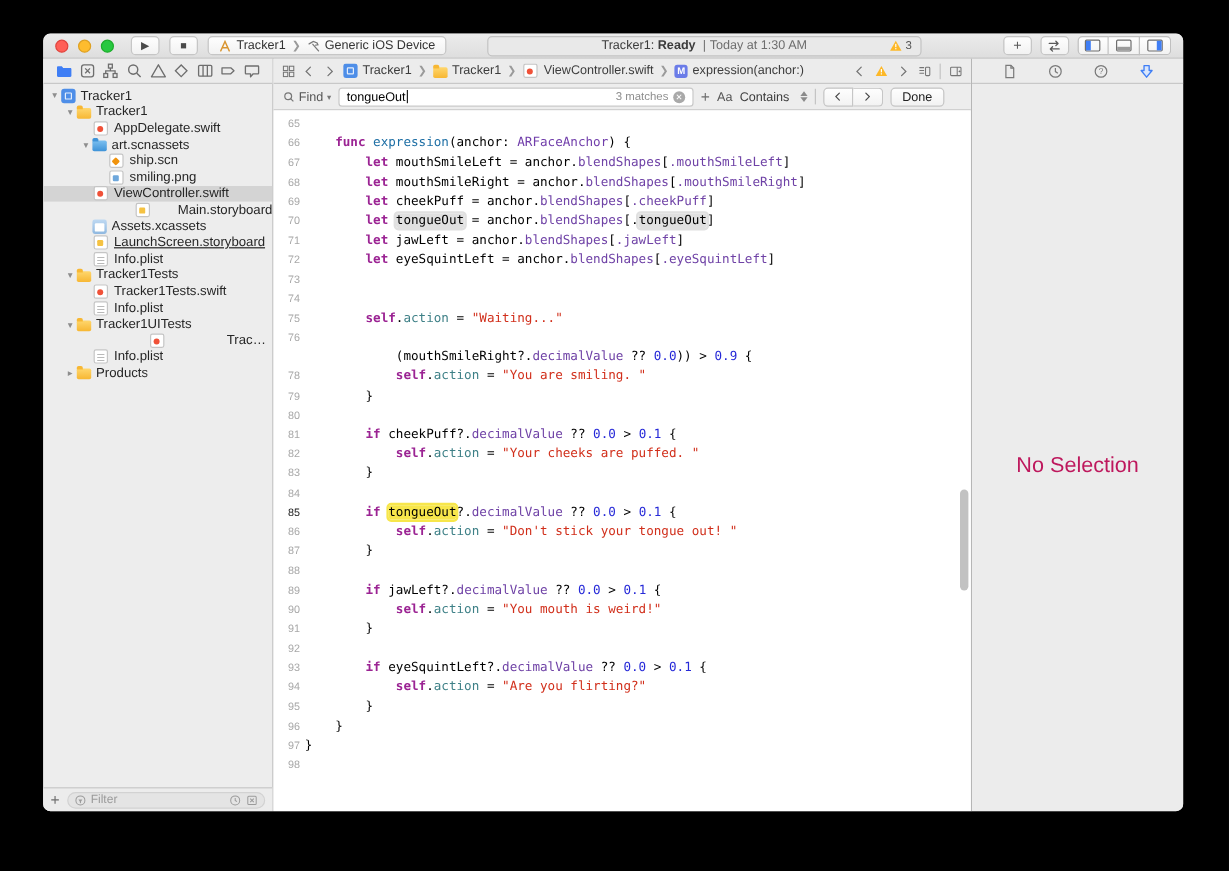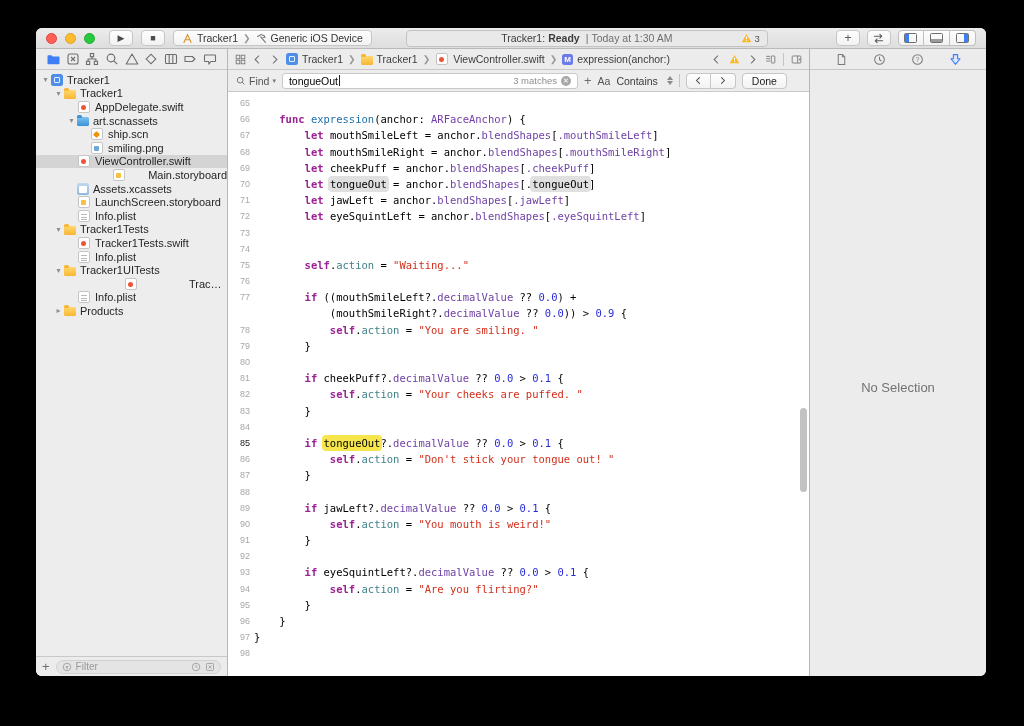--- a/index.html
+++ b/index.html
@@ -142,21 +142,21 @@
   .hg { background:#E0E0E0; outline:2px solid #E0E0E0; border-radius:2px; }
   .hy { background:#F7E64B; outline:2px solid #F7E64B; border-radius:2px; }
   .scroll-thumb { position:absolute; right:2px; top:316px; width:7px; height:84px; background:#C2C2C2; border-radius:3.5px; }
 
   
   #insp-iconbar { justify-content:center; gap:22px; }
   .insp-icon { width:16px; height:16px; color:#7A7A7A; display:flex; align-items:center; justify-content:center; }
   .insp-icon svg { width:13px; height:13px; display:block; }
   .insp-icon.active { color:#3F7EF5; }
   .insp-body { flex:1; display:flex; align-items:center; justify-content:center; }
-  .no-selection { color:#737373; font-size:13px;margin-top:28px; }
+  .no-selection { color:#be185d; font-size:18px;margin-top:28px; }
 
   .icon svg { display:block; }
   .warn-tri { width:11px; height:10px; }
 </style>
 </head>
 <body>
 
 <div class="stage">
   <div class="window">
 
@@ -329,21 +329,21 @@
             <div class="tree-row" style="padding-left: 46px; justify-content: space-between;">
               <span class="disc"></span>
               <span class="ficon f-storyboard pg"></span>
               <span class="tree-label">Main.storyboard</span>
             </div>
             <div class="tree-row" style="padding-left: 30px;">
               <span class="disc"></span>
               <span class="ficon f-xcassets"></span>
               <span class="tree-label">Assets.xcassets</span>
             </div>
-            <div class="tree-row" style="padding-left: 30px;">
+            <div class="tree-row" style="padding-left: 30px; text-decoration: underline;">
               <span class="disc"></span>
               <span class="ficon f-storyboard pg"></span>
               <span class="tree-label">LaunchScreen.storyboard</span>
             </div>
             <div class="tree-row" style="padding-left: 30px;">
               <span class="disc"></span>
               <span class="ficon f-plist pg"></span>
               <span class="tree-label">Info.plist</span>
             </div>
             <div class="tree-row" style="padding-left: 17px;">
@@ -576,24 +576,20 @@
             </div>
             <div class="code-row">
               <div class="ln">75</div>
               <div class="ct"><span>        </span><span class="kw">self</span><span>.</span><span class="prop">action</span><span> = </span><span class="str">"Waiting..."</span></div>
             </div>
             <div class="code-row">
               <div class="ln">76</div>
               <div class="ct"></div>
             </div>
             <div class="code-row">
-              <div class="ln">77</div>
-              <div class="ct"><span>        </span><span class="kw">if </span><span>((mouthSmileLeft?.</span><span class="mem">decimalValue</span><span> ?? </span><span class="num">0.0</span><span>) +</span></div>
-            </div>
-            <div class="code-row">
               <div class="ln"></div>
               <div class="ct"><span>            </span><span>(mouthSmileRight?.</span><span class="mem">decimalValue</span><span> ?? </span><span class="num">0.0</span><span>)) &gt; </span><span class="num">0.9</span><span> {</span></div>
             </div>
             <div class="code-row">
               <div class="ln">78</div>
               <div class="ct"><span>            </span><span class="kw">self</span><span>.</span><span class="prop">action</span><span> = </span><span class="str">"You are smiling. "</span></div>
             </div>
             <div class="code-row">
               <div class="ln">79</div>
               <div class="ct"><span>        }</span></div>

